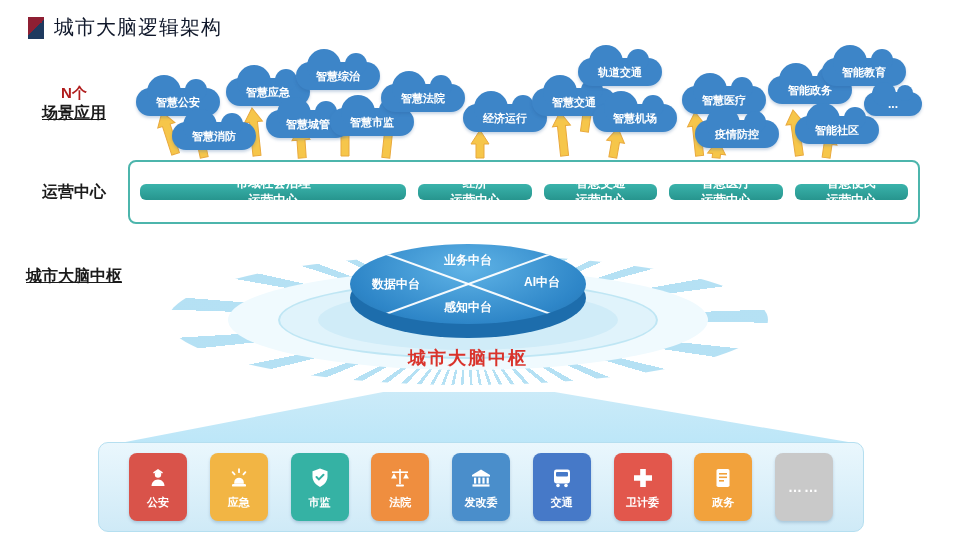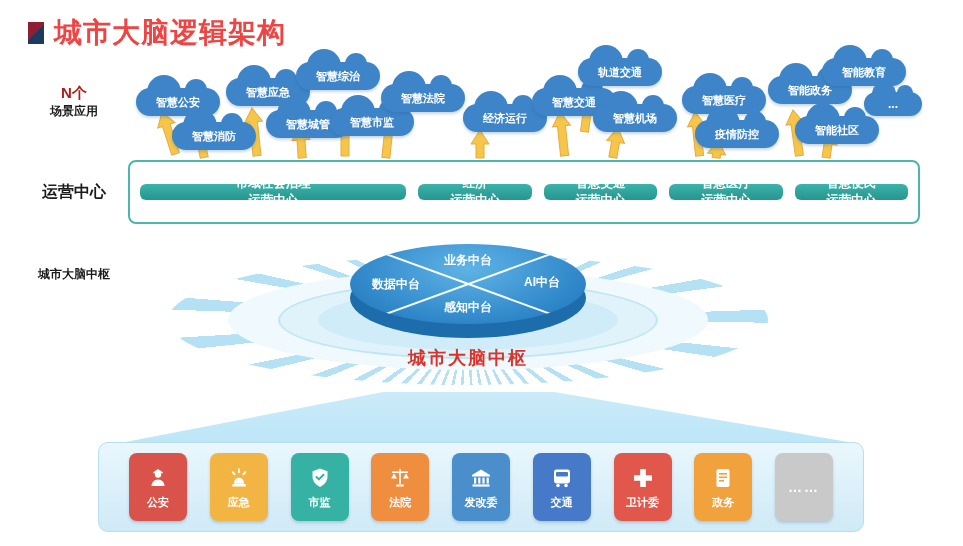--- a/index.html
+++ b/index.html
@@ -7,26 +7,26 @@
   body {
     position:relative;
     background:#ffffff;
     font-family:"Liberation Sans", sans-serif;
     overflow:hidden;
   }
 
   
   .title-wrap { position:absolute; left:28px; top:14px; display:flex; align-items:center; gap:10px; z-index:10; }
   .title-bullet { width:16px; height:22px; background:linear-gradient(135deg,#8e1f33 50%,#1e3a5f 50%); }
-  .page-title { font-size:28px; font-weight:bold; color:#ef4444; letter-spacing:1px; }
+  .page-title { font-size:20px; font-weight:normal; color:#0f172a; letter-spacing:1px; }
 
   
   .side-label { position:absolute; text-align:center; z-index:10; font-weight:bold; }
   .red-txt { color:#b01c1c; font-size:15px; display:block; }
-  .dark-txt { color:#1b1b1b; font-size:12px; display:block; }
+  .dark-txt { color:#1b1b1b; font-size:16px; display:block;text-decoration:underline; }
   #lbl-scenario { left:26px; top:84px; width:96px; }
   #lbl-ops { left:34px; top:182px; width:80px; font-size:16px; color:#1b1b1b; }
   #lbl-hub { left:14px; top:266px; width:120px; }
 
   
   .cloud {
     position:absolute; width:84px; height:28px;
     background:#3d85c8; border-radius:14px;
     display:flex; align-items:center; justify-content:center;
     color:#fff; font-size:11px; font-weight:bold; z-index:3;

